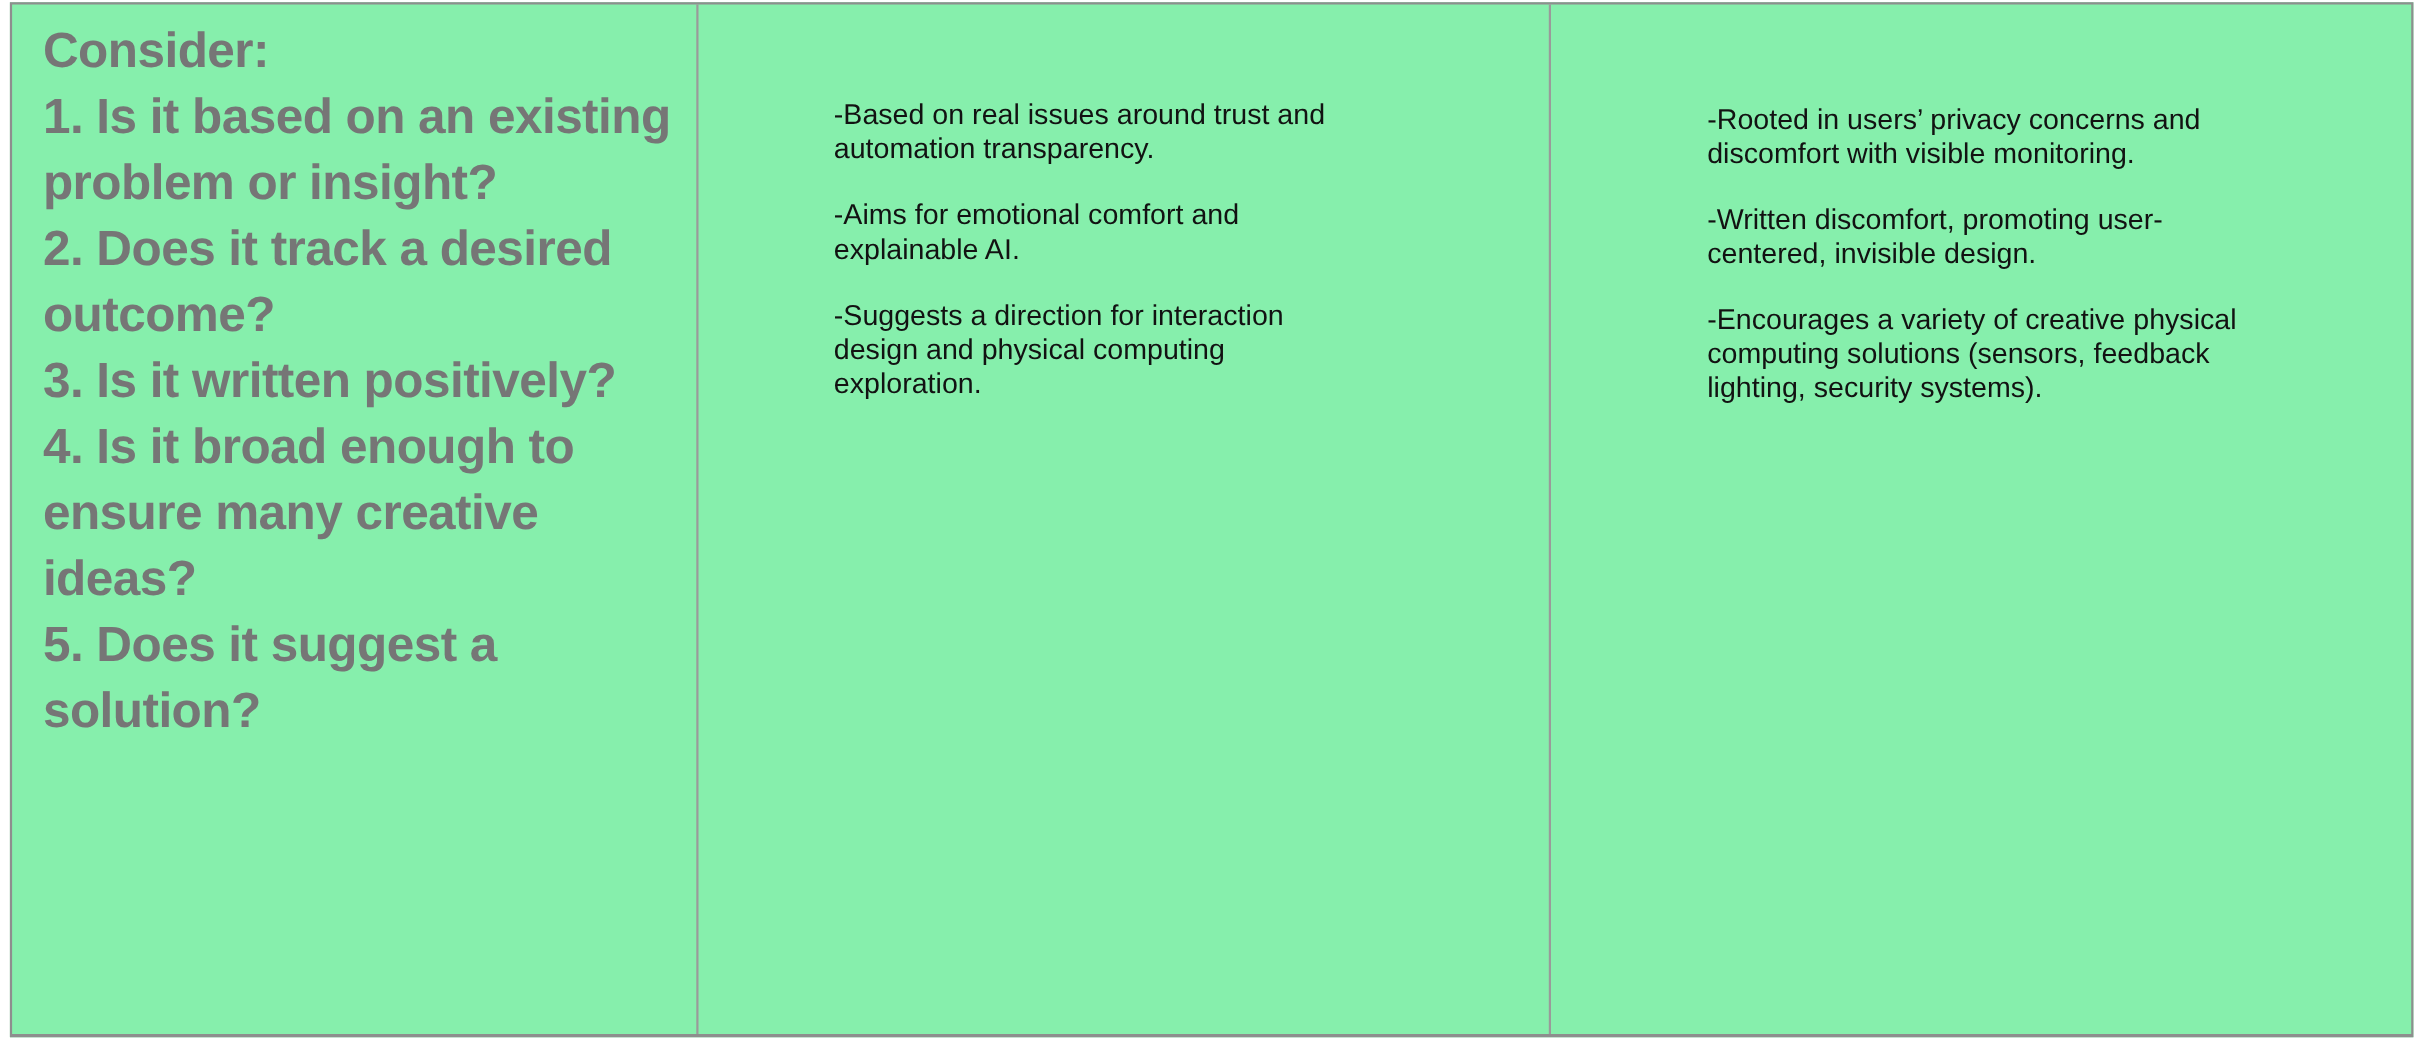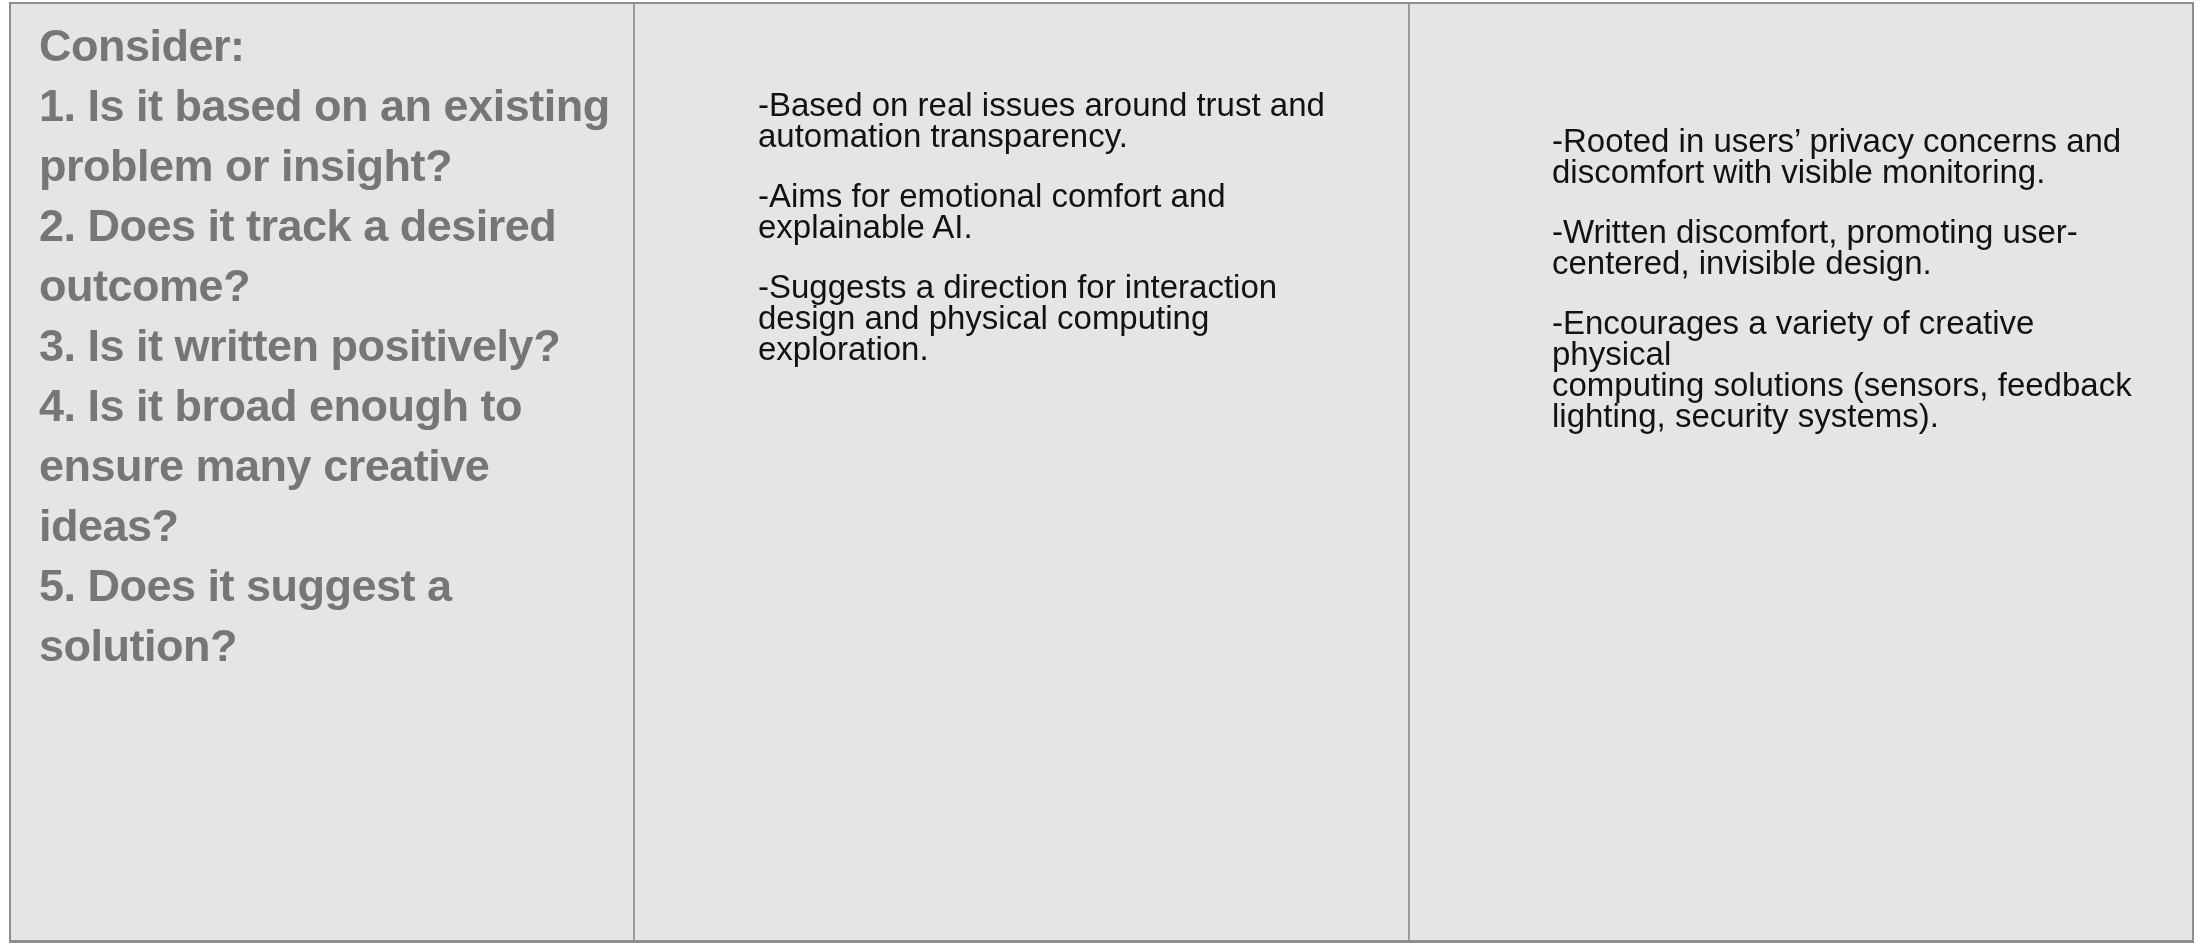--- a/index.html
+++ b/index.html
@@ -14,21 +14,21 @@
     overflow: hidden;
     font-family: "Liberation Sans", sans-serif;
   }
   .sheet {
     position: absolute;
     left: 9px;
     top: 2px;
     width: 2185px;
     height: 941px;
     box-sizing: border-box;
-    background: #e5e5e5;
+    background: #86efac;
     border: 2px solid #8e8e8e;
     border-bottom-width: 3px;
     display: grid;
     grid-template-columns: 622px 775px 1fr;
   }
   .cell {
     box-sizing: border-box;
     overflow: hidden;
   }
   .cell + .cell {
@@ -47,21 +47,21 @@
   }
   .cell-eval-1 {
     padding: 85px 30px 0 123px;
   }
   .cell-eval-2 {
     padding: 89px 30px 0 142px;
   }
   .para {
     margin: 0 0 29px 0;
     white-space: pre-line;
-    font-size: 33px;
+    font-size: 26px;
     line-height: 31px;
     letter-spacing: 0;
     color: #121212;
   }
 </style>
 </head>
 <body>
 
 <div class="sheet" style="border-color: rgb(142, 142, 142);">
 
@@ -85,21 +85,21 @@
 automation transparency.</p>
         <p class="para">-Aims for emotional comfort and
 explainable AI.</p>
         <p class="para">-Suggests a direction for interaction
 design and physical computing
 exploration.</p>
       </div>
   </div>
 
   <div class="cell cell-eval cell-eval-2" style="border-left-color: rgb(154, 154, 154);">
-    <div style="color: rgb(18, 18, 18); margin-top: 32px;">
+    <div style="color: rgb(18, 18, 18);">
         <p class="para">-Rooted in users’ privacy concerns and
 discomfort with visible monitoring.</p>
         <p class="para">-Written discomfort, promoting user-
 centered, invisible design.</p>
         <p class="para">-Encourages a variety of creative physical
 computing solutions (sensors, feedback
 lighting, security systems).</p>
       </div>
   </div>
 

